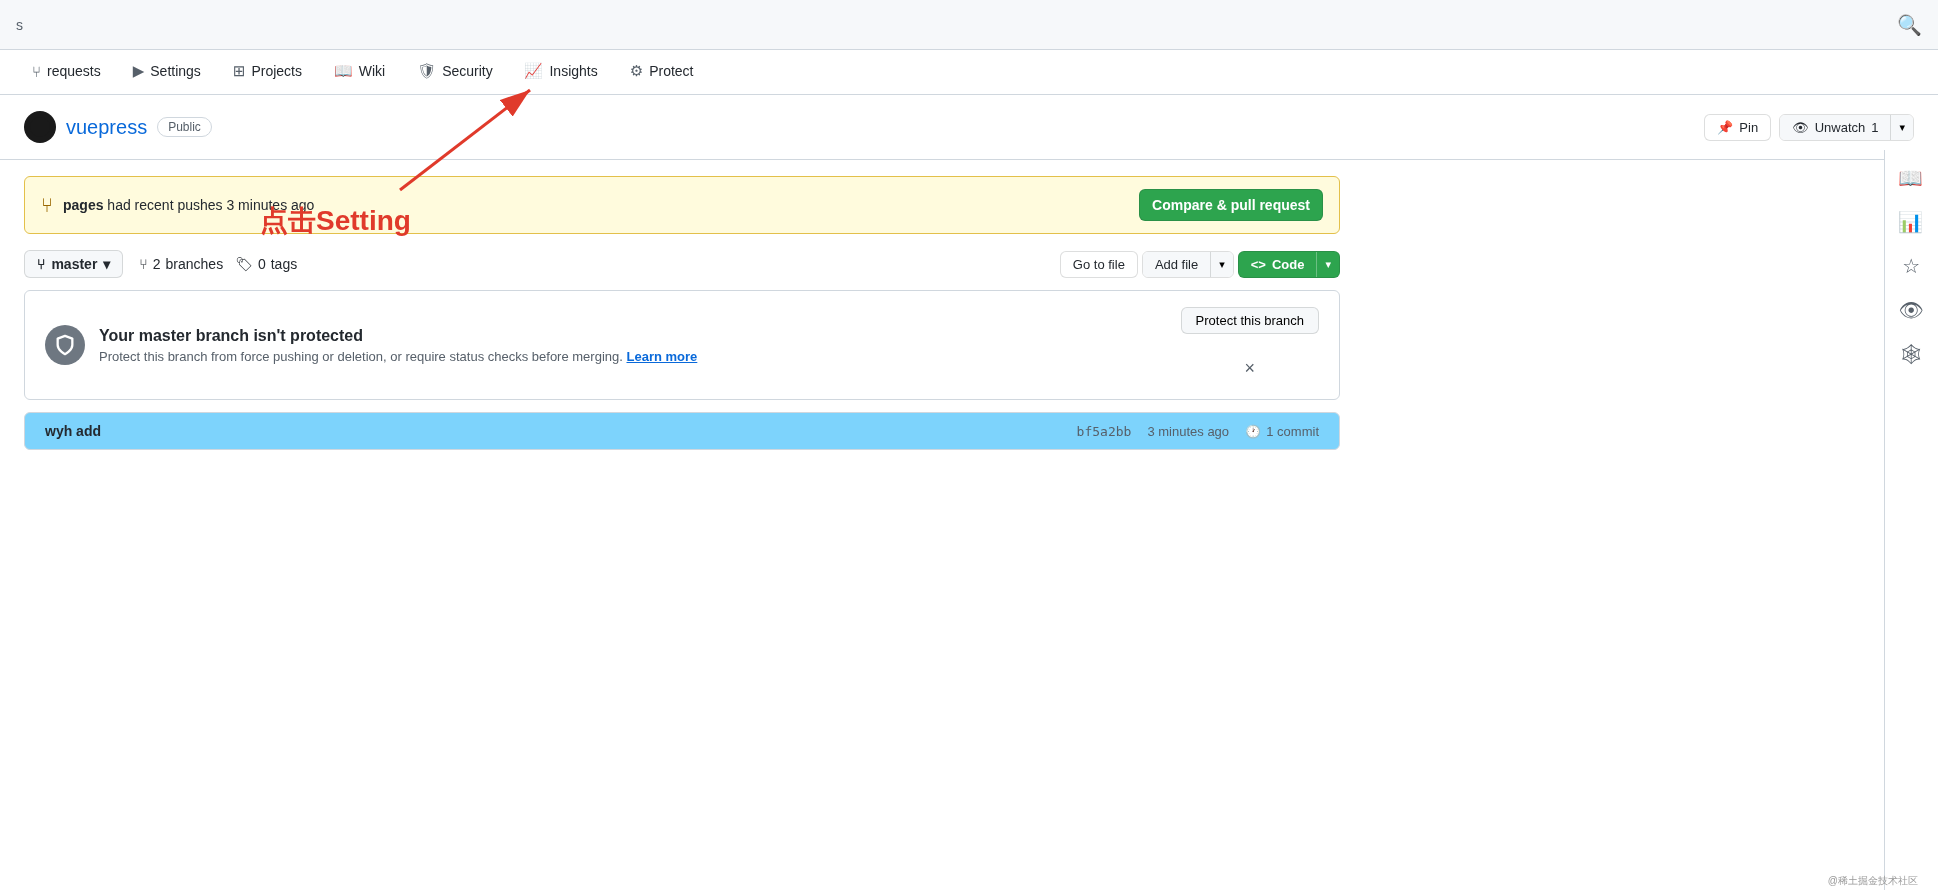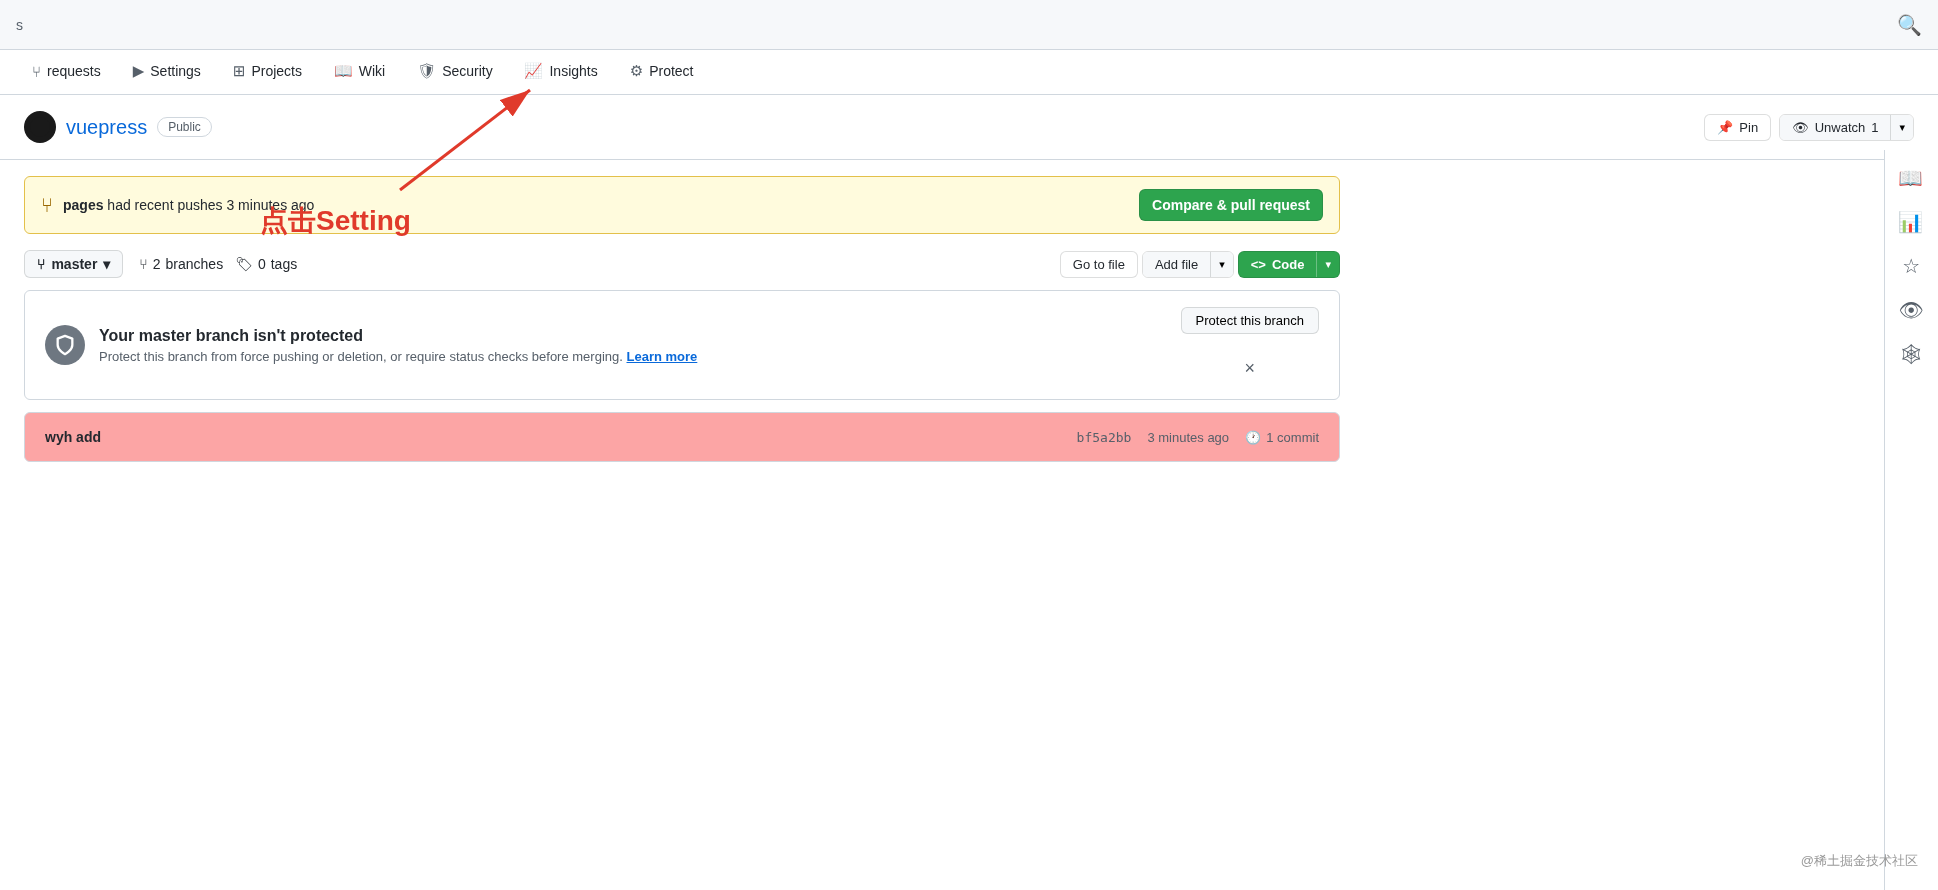--- a/index.html
+++ b/index.html
@@ -302,22 +302,22 @@
       padding: 4px 6px;
     }
 
     
     .commit-row {
       border: 1px solid #d0d7de;
       border-radius: 6px;
       display: flex;
       align-items: center;
       justify-content: space-between;
-      padding: 16px 20px;
-      background: #fca5a5;
+      padding: 10px 20px;
+      background: #7dd3fc;
     }
     .commit-message {
       font-size: 14px;
       font-weight: 600;
       color: #24292f;
     }
     .commit-meta {
       display: flex;
       align-items: center;
       gap: 16px;
@@ -350,23 +350,23 @@
     }
     .sidebar-icon {
       font-size: 20px;
       color: #57606a;
       cursor: pointer;
     }
 
     
     .watermark {
       position: fixed;
-      bottom: 20px;
+      bottom: 2px;
       right: 20px;
-      font-size: 13px;
+      font-size: 10px;
       color: #999;
     }
 
     
     .annotation-container {
       position: absolute;
       top: 60px;
       left: 200px;
       pointer-events: none;
       z-index: 100;

